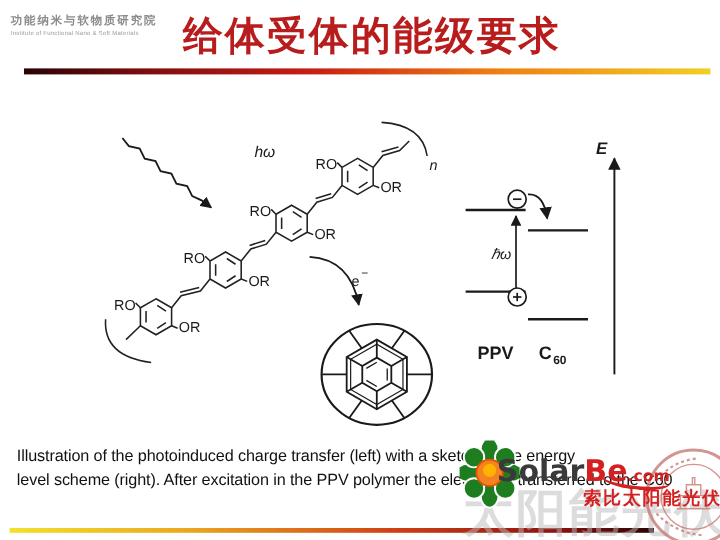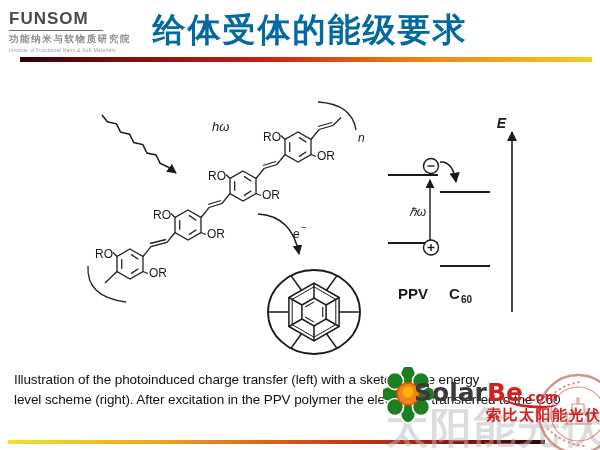--- a/index.html
+++ b/index.html
@@ -5,21 +5,21 @@
   html,body{margin:0;padding:0;background:#888;}
   .slide{position:relative;width:600px;height:450px;background:#ffffff;overflow:hidden;
          font-family:"Liberation Sans",sans-serif;-webkit-font-smoothing:antialiased;}
   
   .logo{position:absolute;left:9px;top:9px;width:150px;}
   .logo-name{display:inline-block;font-size:17px;font-weight:600;letter-spacing:1px;color:#4a4a4a;
              border-bottom:1.5px solid #6a6a6a;padding:0 14px 1px 0;line-height:1.15;}
   .logo-cn{font-size:9.5px;color:#8b8b8b;letter-spacing:1.6px;margin-top:2px;font-family:"DejaVu Sans",sans-serif;font-weight:bold;}
   .logo-en{font-size:5px;color:#9c9c9c;letter-spacing:.2px;margin-top:1px;}
   .title{position:absolute;left:310px;top:8px;transform:translateX(-50%);white-space:nowrap;
-         font-size:33px;font-weight:700;color:#0369a1;letter-spacing:2px;
+         font-size:33px;font-weight:700;color:#b91c1c;letter-spacing:2px;
          font-family:"DejaVu Sans",sans-serif;}
   .bar-top{position:absolute;left:20px;top:57px;width:572px;height:5px;
       background:linear-gradient(to right,#2b0305,#7e0d0f 18%,#c81e14 42%,#ef7c12 68%,#f1cf25 100%);}
   .bar-bottom{position:absolute;left:8px;top:440px;width:537px;height:4px;
       background:linear-gradient(to right,#f1e12a,#eaa61e 28%,#cf3f16 60%,#8a1210 85%,#2b0305 100%);}
   
   .fig{position:absolute;left:0;top:0;z-index:1;}
   .fig text{fill:#1a1a1a;font-family:"Liberation Sans",sans-serif;}
   
   .caption{position:absolute;left:14px;top:370px;width:582px;z-index:2;color:#111;
@@ -40,21 +40,20 @@
           border-bottom:3px solid #d42020;border-radius:50%;transform:rotate(6deg);}
   .site-cn{position:absolute;left:77px;top:41px;font-size:15px;font-weight:700;color:#d42020;
            letter-spacing:1.5px;white-space:nowrap;font-family:Liberation Sans, sans-serif;margin-left:26px;}
 </style>
 </head>
 <body>
 
 <div class="slide">
 
   <div class="logo">
-    <div class="logo-name">FUNSOM</div>
     <div class="logo-cn">功能纳米与软物质研究院</div>
     <div class="logo-en">Institute of Functional Nano &amp; Soft Materials</div>
   </div>
   <div class="title">给体受体的能级要求</div>
   <div class="bar-top"></div>
 
   <svg class="fig" width="600" height="450" viewBox="0 0 600 450">
     <defs>
       <marker id="ah" viewBox="0 0 10 10" refX="9" refY="5" markerWidth="6.5" markerHeight="6.5" orient="auto">
         <path d="M0,0 L10,5 L0,10 z" fill="#1a1a1a"></path>

